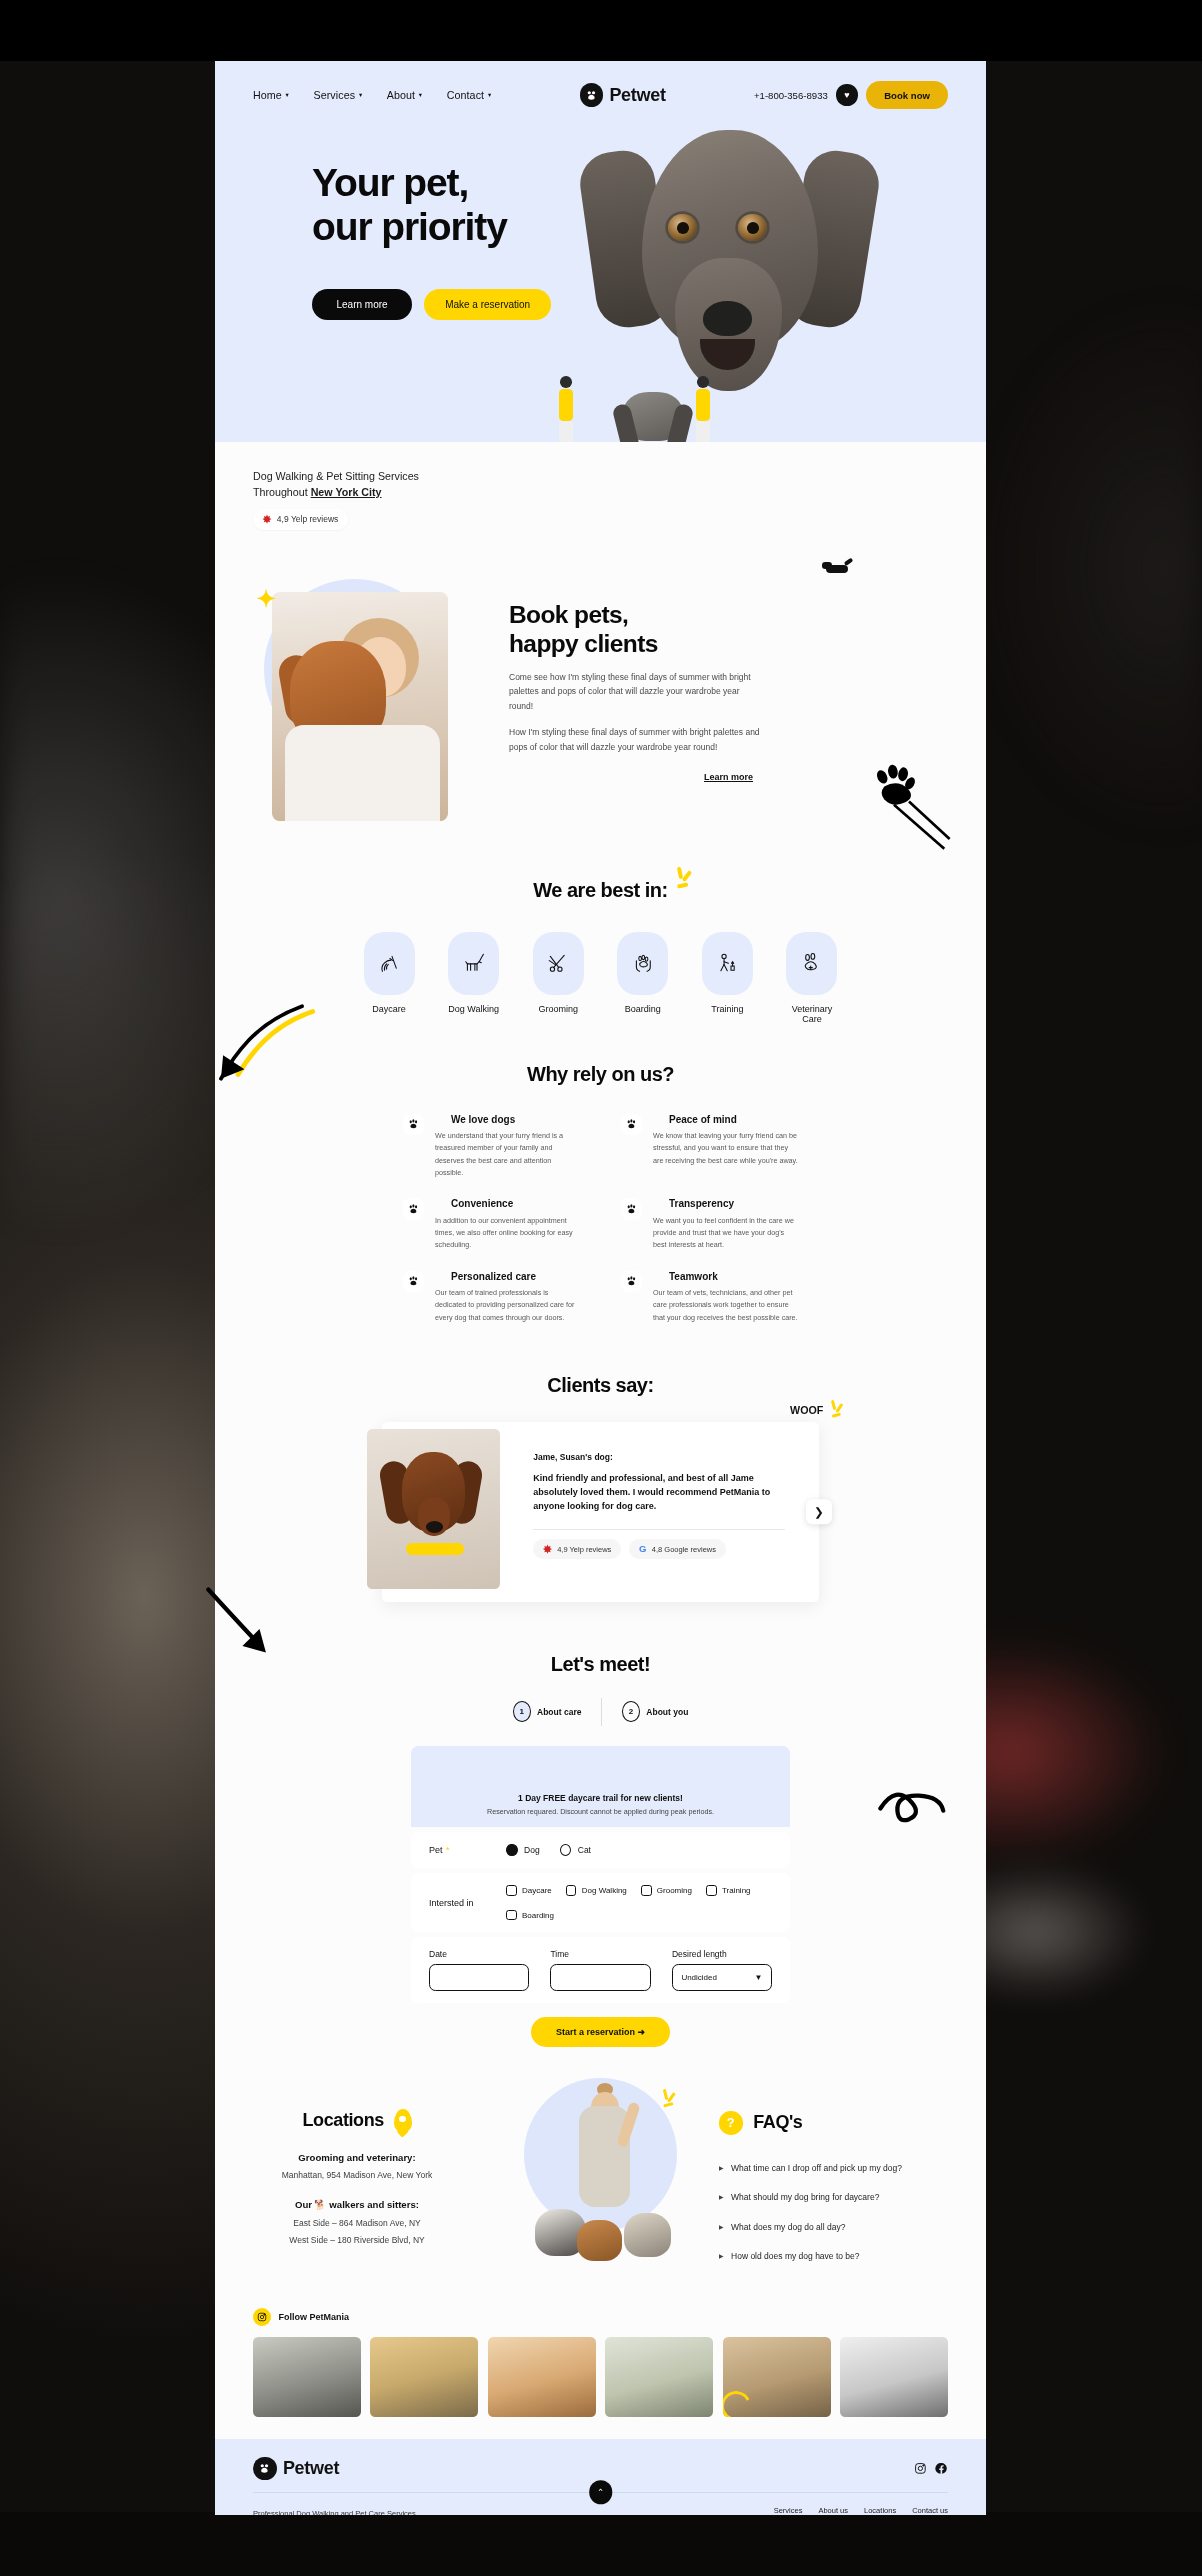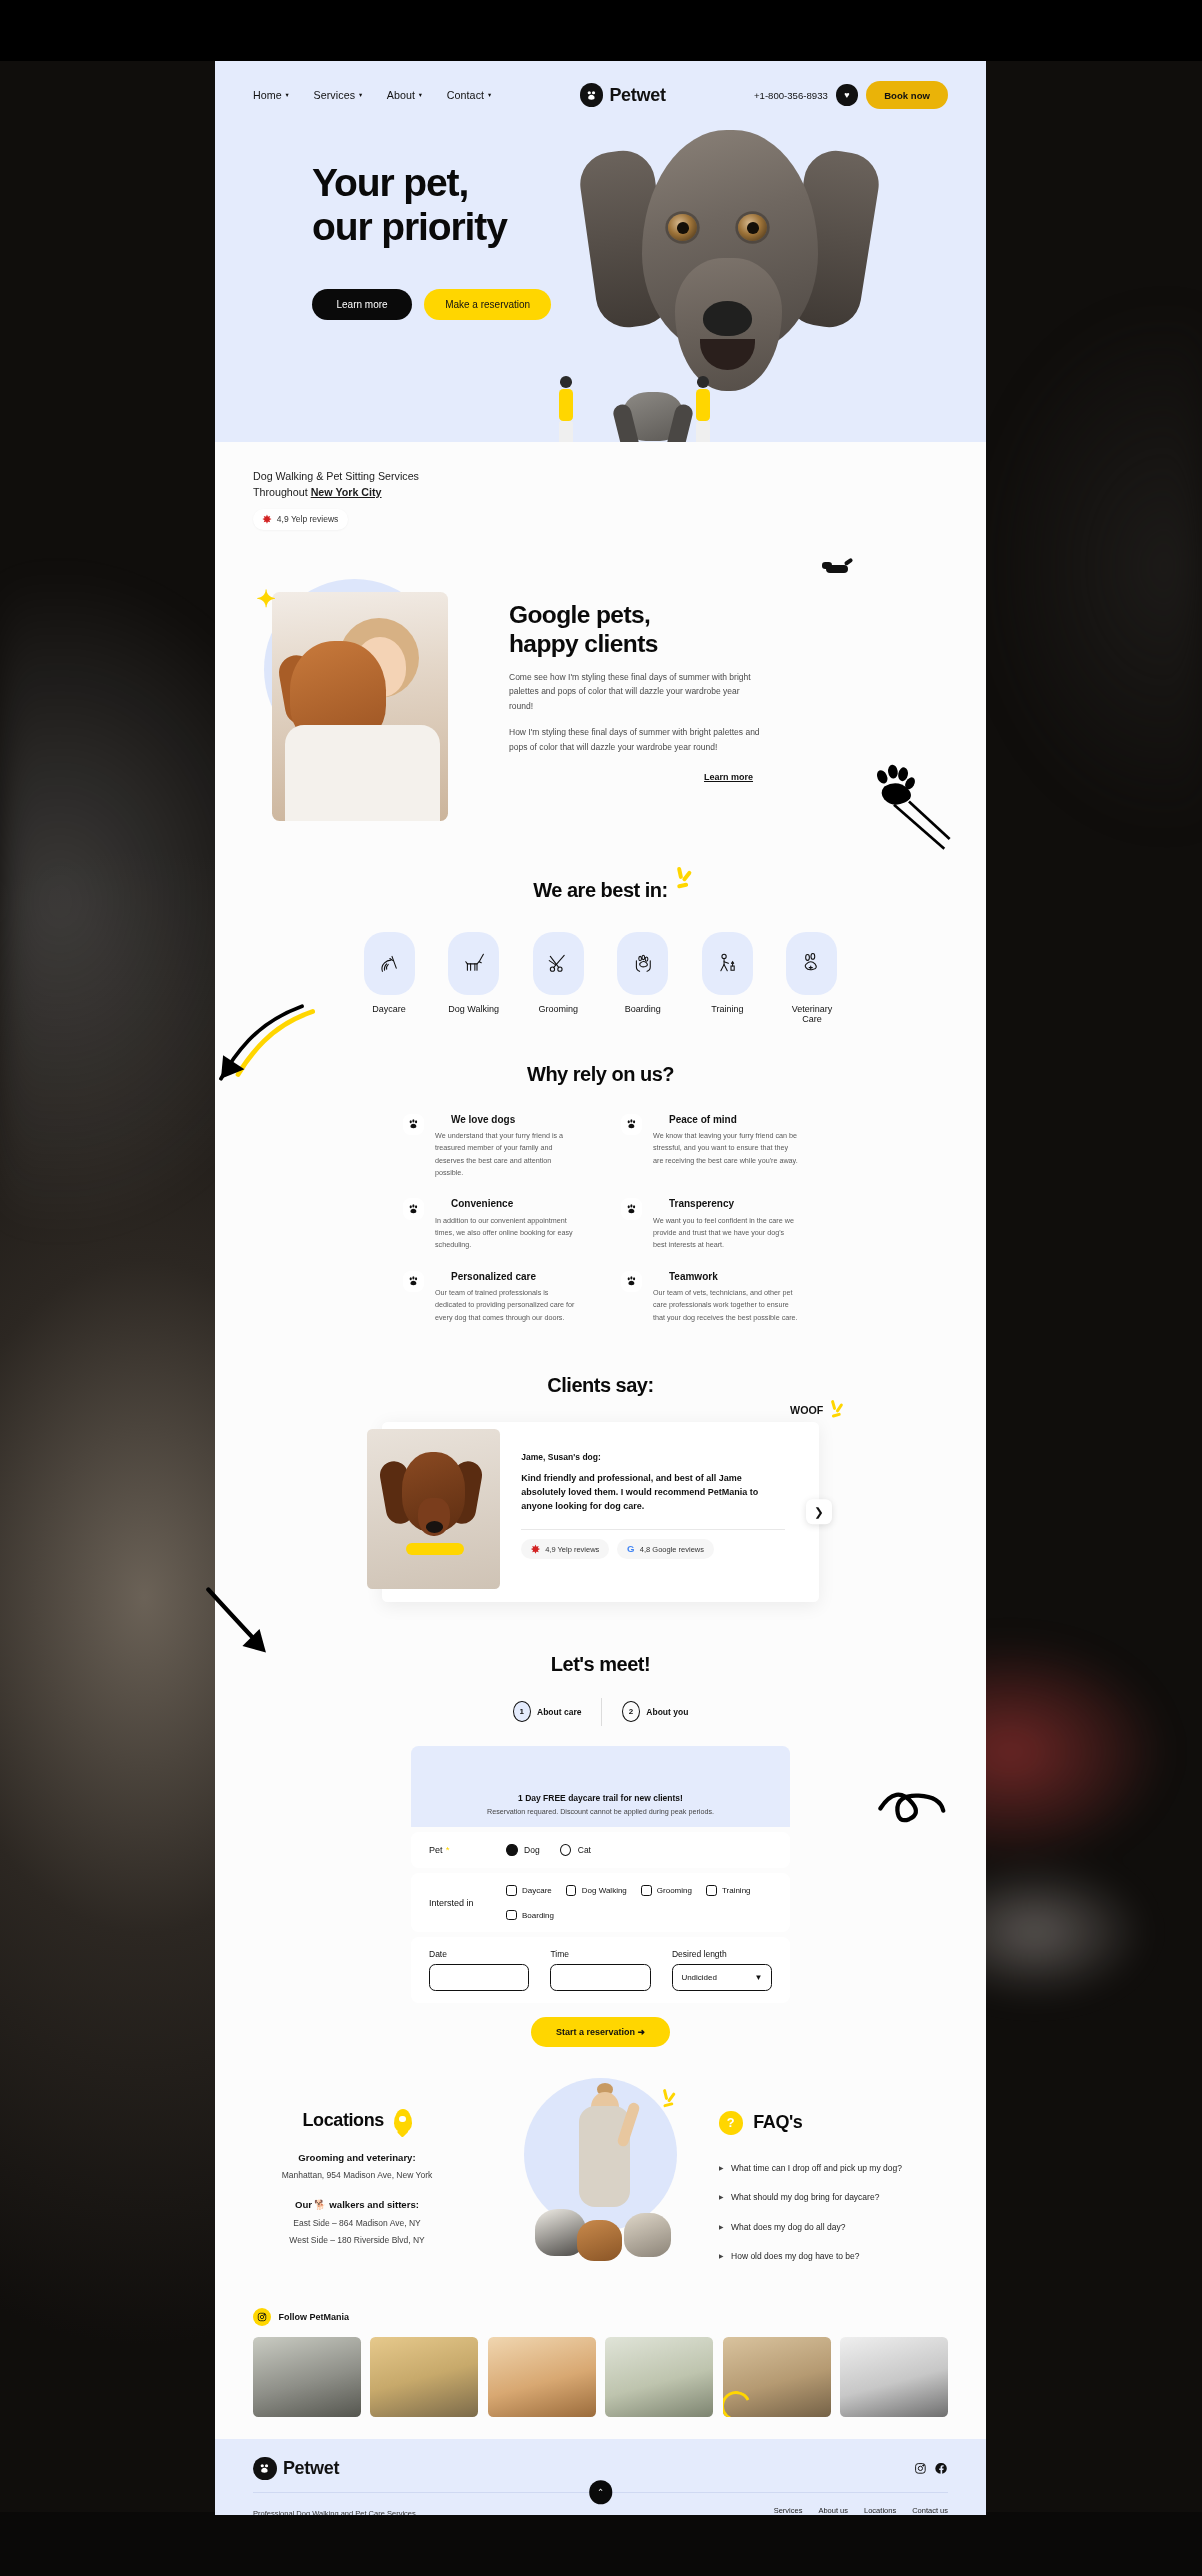--- a/index.html
+++ b/index.html
@@ -224,21 +224,21 @@
   }
   .paw-badge svg { width:12.8px; height:12.8px; }
   .why-h { font-size:10px; font-weight:bold; color:#111;margin-left:16px; }
   .why-p { font-size:7.2px; line-height:1.72; color:#5a5a5a; margin-top:5.3px; }
 
   
   .clients { padding:34px 38px 21.3px; text-align:center; }
   .testi-card {
     position:relative; margin:24.5px auto 0; max-width:437px; background:#fff;
     border-radius:5.3px; box-shadow:0 3.2px 18px rgba(0,0,0,.07);
-    display:flex; gap:0; overflow:visible; padding:12.8px 0;
+    display:flex; gap:12px; overflow:visible; padding:12.8px 0;
   }
   .testi-photo {
     width:133px; height:160px; flex:none; margin-left:-15px; margin-top:-5.3px;
     border-radius:5.3px; overflow:hidden; position:relative;
     background:linear-gradient(170deg,#E9E2DA 0%, #CFC3B5 100%);
   }
   .testi-photo .d-head { position:absolute; left:35px; top:22.4px; width:63px; height:80px; border-radius:46% 46% 44% 44%; background:linear-gradient(160deg,#8B4A22,#5E2E12); }
   .testi-photo .d-ear { position:absolute; top:32px; width:28px; height:63px; border-radius:14px; background:#5A2C11; }
   .testi-photo .d-ear.l { left:16px; transform:rotate(-10deg); }
   .testi-photo .d-ear.r { right:21.3px; transform:rotate(10deg); }
@@ -558,21 +558,21 @@
     </div>
 
     <div class="flying-dog">
       <div class="h"></div>
         <div class="b"></div>
         <div class="t"></div>
     </div>
 
     <div class="happy-copy">
       <h2 class="happy-title">
-        <div>Google pets,</div>
+        <div>Book pets,</div>
         <div>happy clients</div>
       </h2>
       <p class="happy-p">Come see how I'm styling these final days of summer with bright palettes and pops of color that will dazzle your wardrobe year round!</p>
       <p class="happy-p">How I'm styling these final days of summer with bright palettes and pops of color that will dazzle your wardrobe year round!</p>
       <a class="learn-more-link">Learn more</a>
     </div>
   </section>
 
   <section class="best">
     <h2 class="sec-title">

